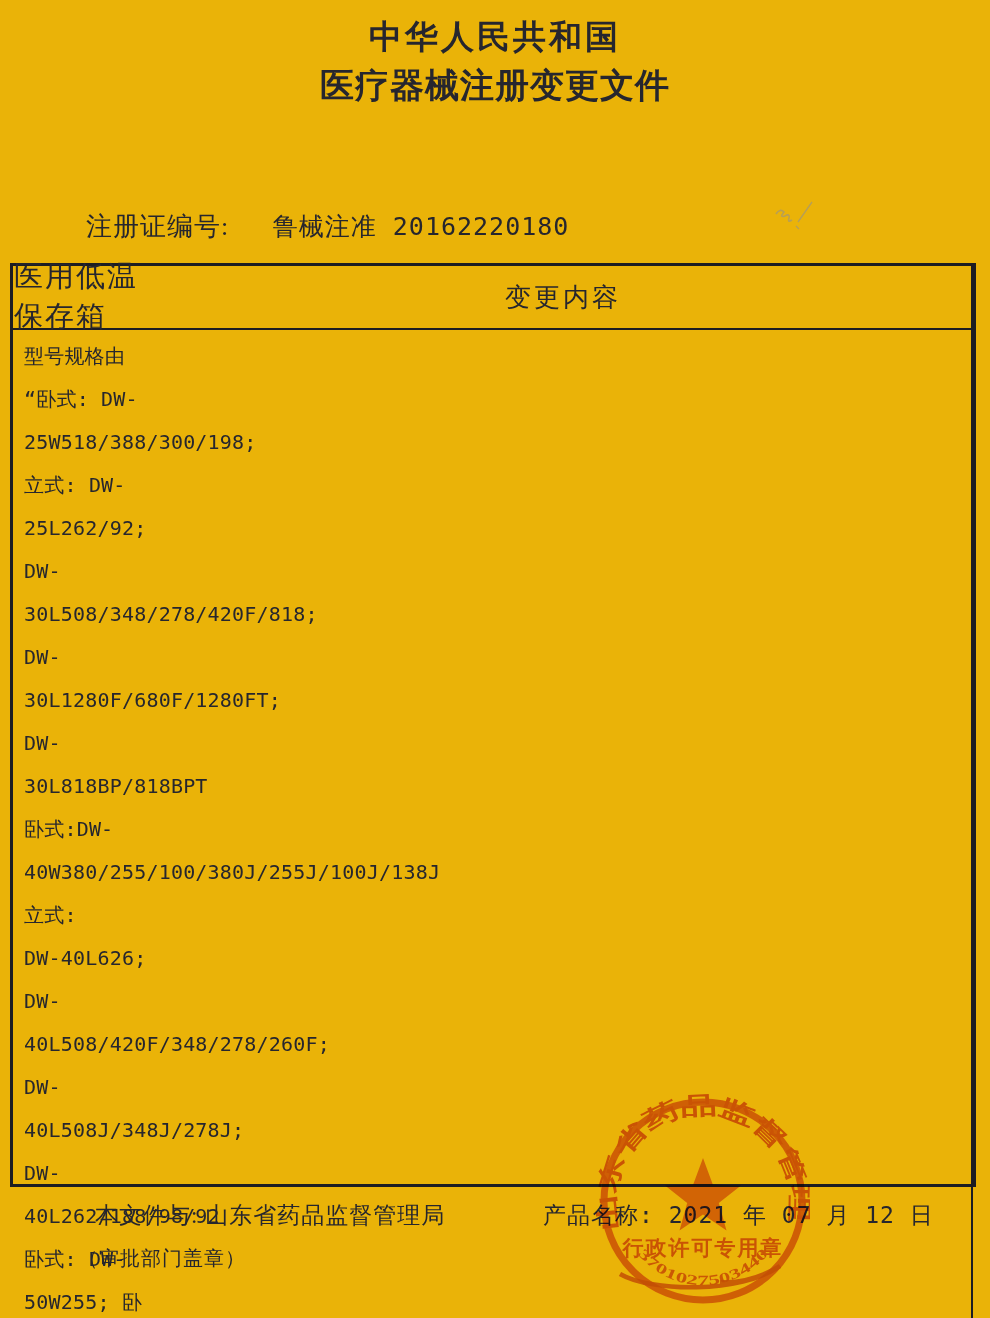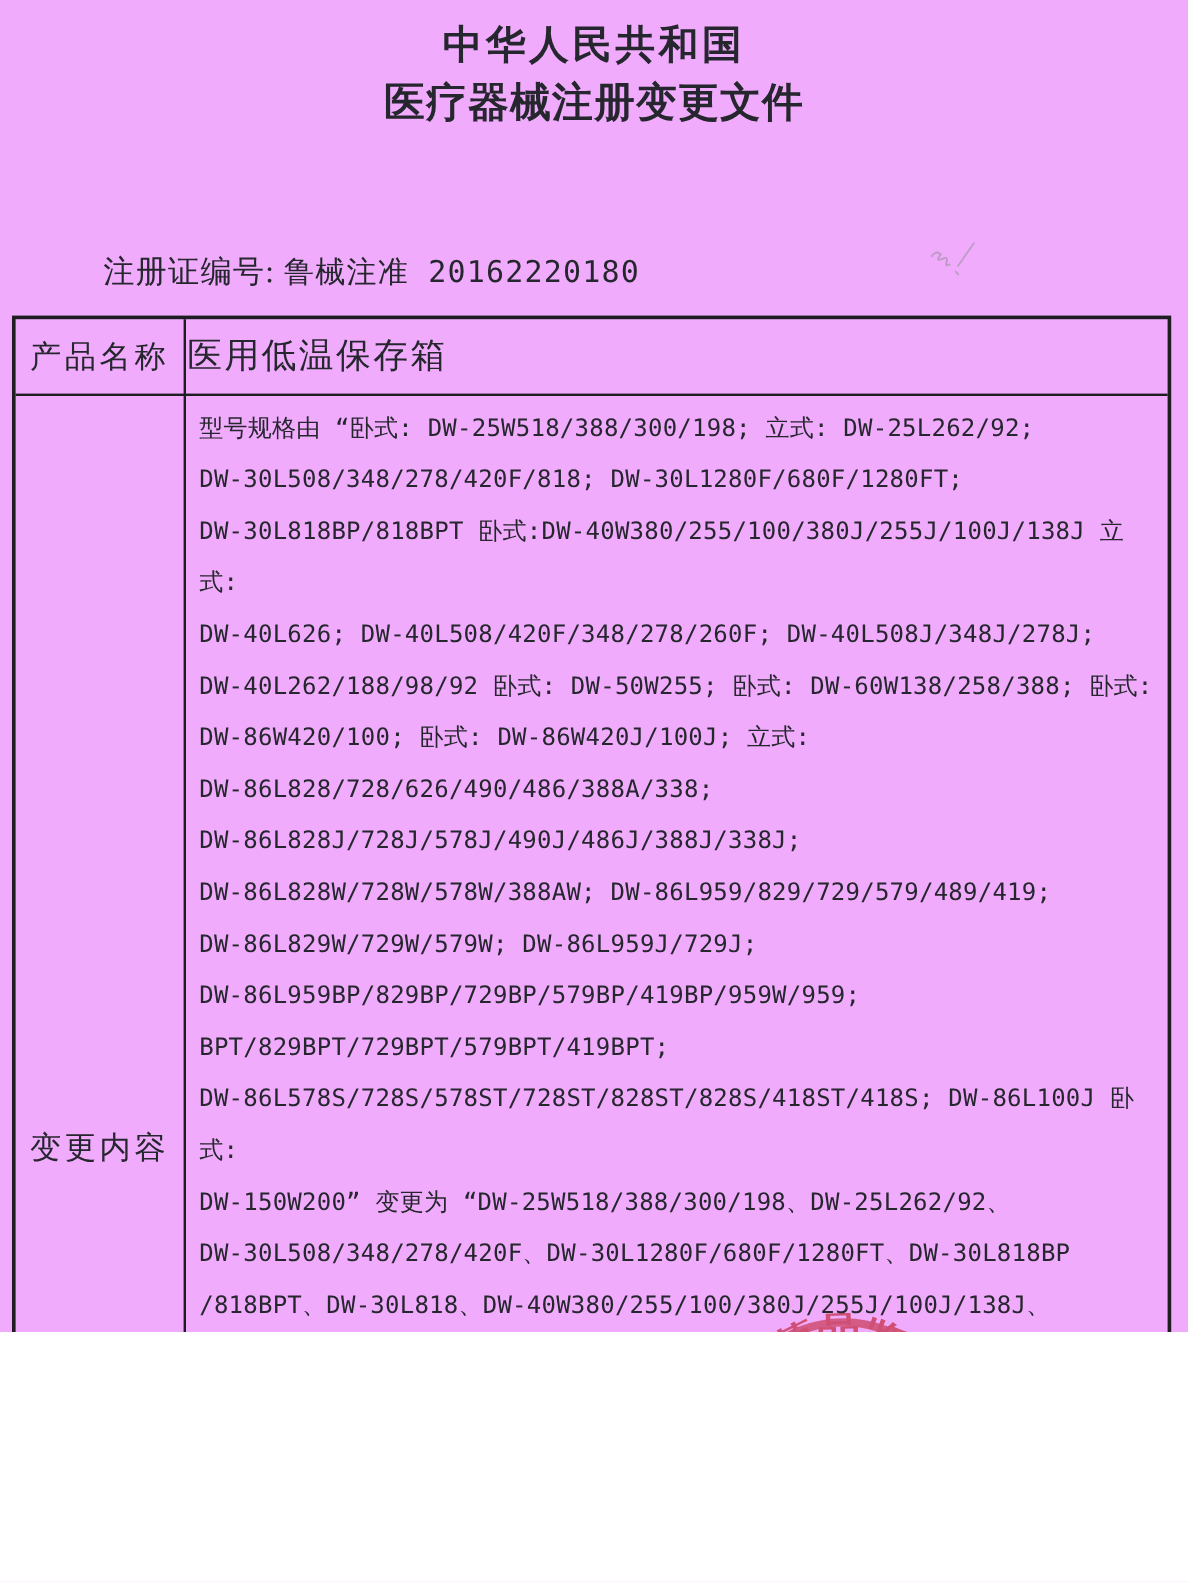--- a/index.html
+++ b/index.html
@@ -1,35 +1,35 @@
 <!DOCTYPE html>
 <html><head>
 <meta charset="utf-8">
 <style>
   * { margin:0; padding:0; box-sizing:border-box; }
   html,body { background:#ffffff; }
   .page {
-    position:relative; width:990px; height:1110px; margin:0 auto;
-    background:#f0abfc; color:#26262e; overflow:hidden;
+    position:relative; width:990px; height:1318px; margin:0 auto;
+    background:#eab308; color:#26262e; overflow:hidden;
     font-family:"Liberation Serif","DejaVu Serif",serif;
     text-decoration:underline;
   }
   .title-line1 {
     position:absolute; top:15px; left:0; width:100%;
     text-align:center; font-size:33px; font-weight:600; letter-spacing:3px;
   }
   .title-line2 {
     position:absolute; top:63px; left:0; width:100%;
     text-align:center; font-size:34px; font-weight:600; letter-spacing:1px;
   }
   .reg-line {
     position:absolute; top:209px; left:86px; font-size:26px; letter-spacing:1px;
     font-weight:500;
   }
-  .reg-line .num { font-family:"DejaVu Sans Mono","Liberation Serif",serif; font-size:25px; }
+  .reg-line .num { font-family:"DejaVu Sans Mono","Liberation Serif",serif; font-size:25px;margin-left:36px; }
   .pencil-mark { position:absolute; left:772px; top:198px; opacity:.55; }
 
   .doc-table {
     position:absolute; left:10px; top:263px; width:966px; height:924px;
     border:3px solid #1d1d22;
     display:grid; grid-template-columns:142px 1fr; grid-template-rows:64px 1fr 58px;
   }
   .cell { min-width:0; }
   .lbl {
     border-right:2.5px solid #1d1d22;
@@ -74,21 +74,20 @@
     <span>注册证编号:</span>
     <span class="num">鲁械注准 20162220180</span>
   </div>
 
   <svg class="pencil-mark" width="48" height="36" viewBox="0 0 48 36">
     <path d="M4 16 q4 -6 8 -2 q-5 6 1 4 q5 -3 4 2 q-2 5 3 2" fill="none" stroke="#8f8f94" stroke-width="1.6"></path>
     <path d="M26 24 L40 4 M24 28 l3 3" fill="none" stroke="#8f8f94" stroke-width="1.4"></path>
   </svg>
 
   <div class="doc-table">
-    <div class="cell lbl row-bb">产品名称</div>
     <div class="cell val-product row-bb">医用低温保存箱</div>
 
     <div class="cell lbl row-bb">变更内容</div>
     <div class="cell val-change row-bb">型号规格由 “卧式: DW-25W518/388/300/198; 立式: DW-25L262/92;
 DW-30L508/348/278/420F/818; DW-30L1280F/680F/1280FT;
 DW-30L818BP/818BPT 卧式:DW-40W380/255/100/380J/255J/100J/138J 立式:
 DW-40L626; DW-40L508/420F/348/278/260F; DW-40L508J/348J/278J;
 DW-40L262/188/98/92 卧式: DW-50W255; 卧式: DW-60W138/258/388; 卧式:
 DW-86W420/100; 卧式:  DW-86W420J/100J; 立式:
 DW-86L828/728/626/490/486/388A/338;

